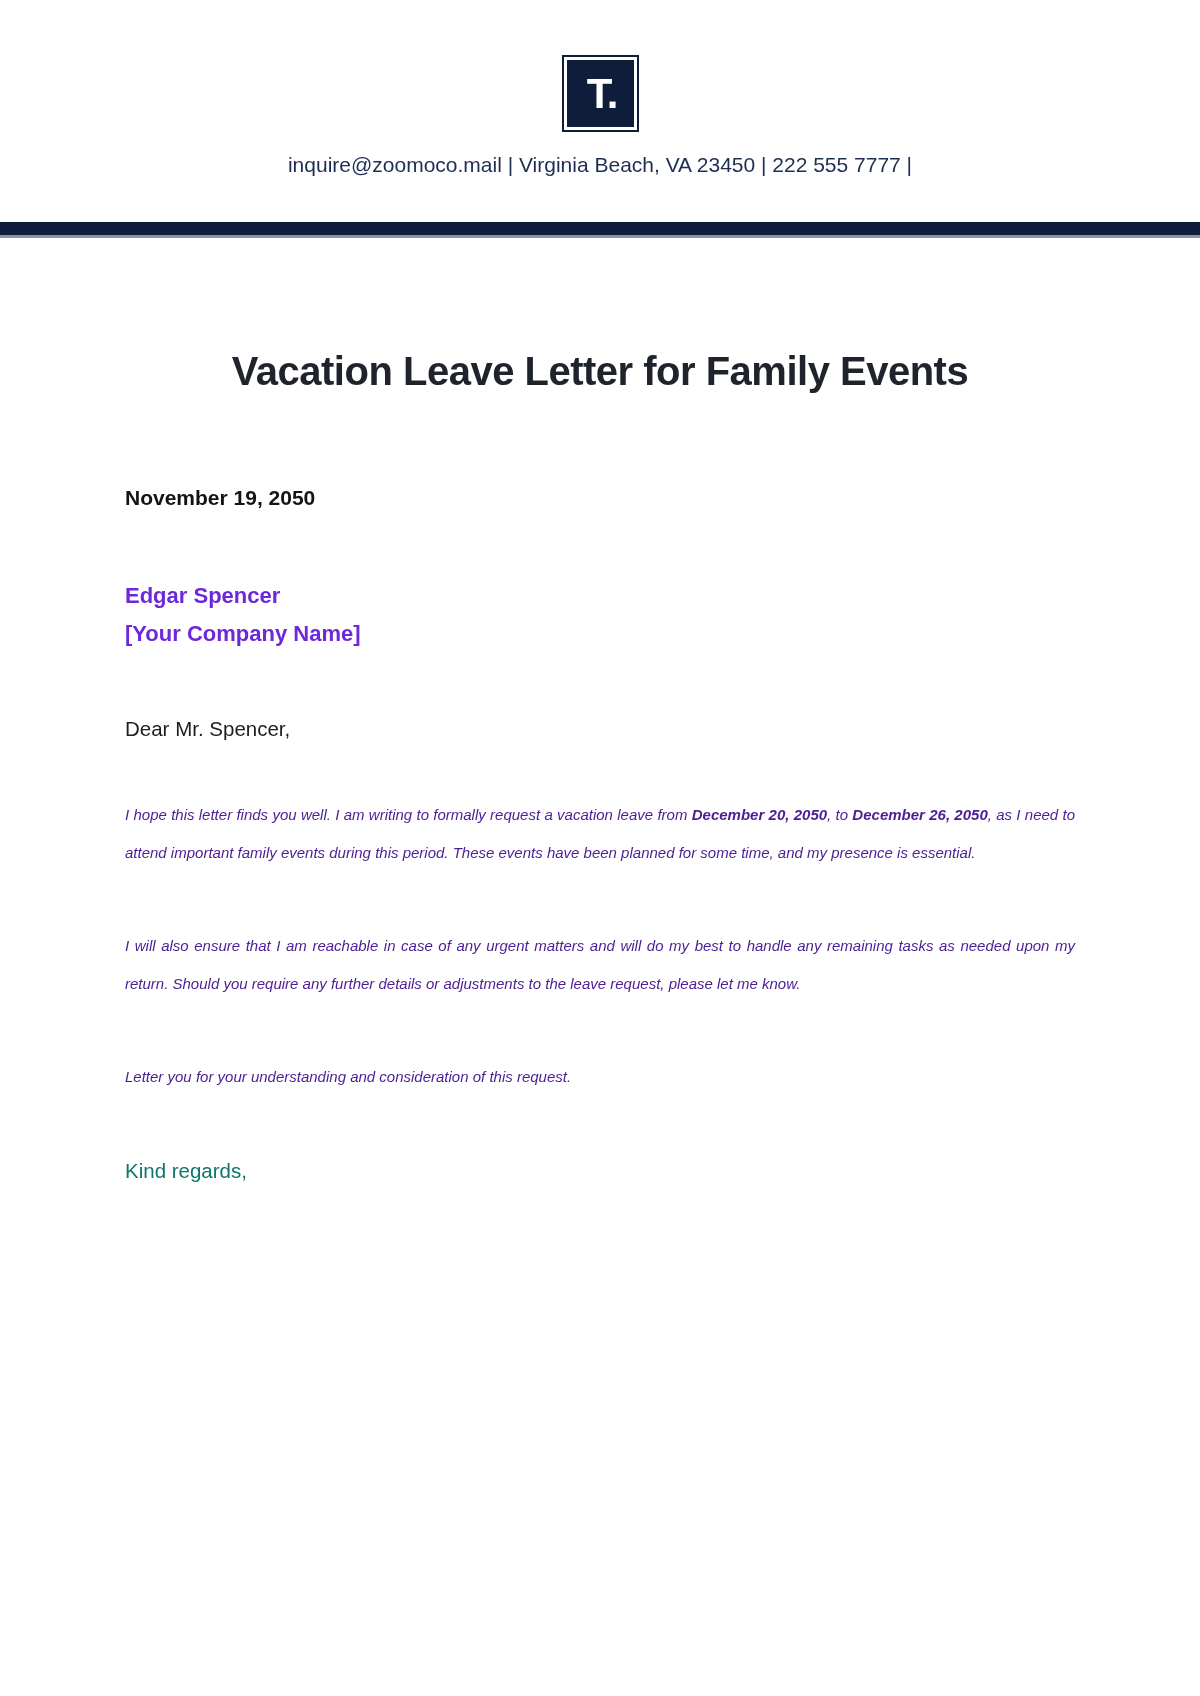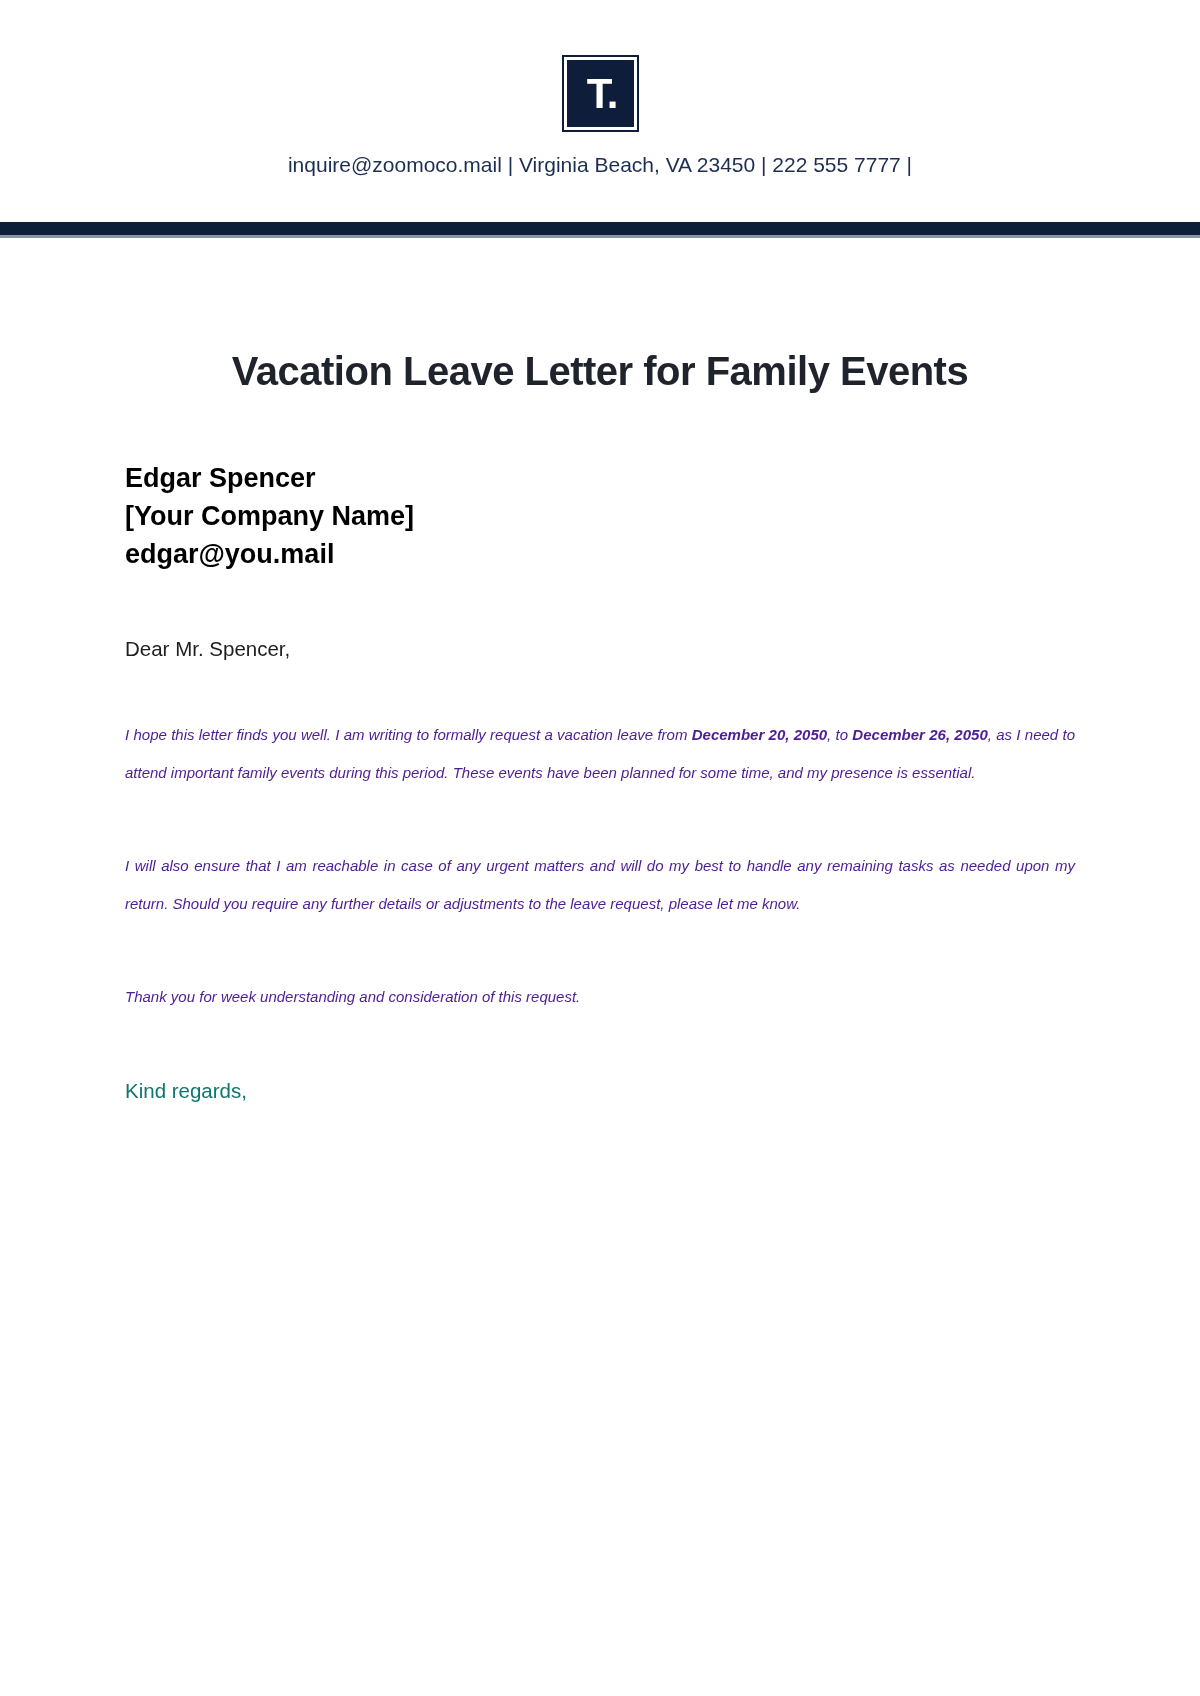--- a/index.html
+++ b/index.html
@@ -73,24 +73,24 @@
     margin-top: 88px;
     font-size: 21px;
     line-height: 30px;
     font-weight: 700;
     color: #141414;
   }
   .recipient-block {
     margin-top: 64px;
   }
   .recipient-block div {
-    font-size: 27px;
+    font-size: 22px;
     line-height: 38px;
     font-weight: 700;
-    color: #000000;
+    color: #6d28d9;
   }
   .greeting {
     margin-top: 57px;
     font-size: 20.5px;
     line-height: 38px;
   }
   .greeting .bold { font-weight: 400; }
   .paragraphs {
     margin-top: 48px;
   }
@@ -122,31 +122,31 @@
     <div class="contact">
       <div>inquire@zoomoco.mail | Virginia Beach, VA 23450 | 222 555 7777 |</div>
     </div>
   </div>
 
   <div class="divider-bar"></div>
 
   <div class="letter">
     <div class="letter-title">Vacation Leave Letter for Family Events</div>
 
+    <div class="date-line">November 19, 2050</div>
 
     <div class="recipient-block" id="recipient-block">
         <div>Edgar Spencer</div>
         <div>[Your Company Name]</div>
-        <div>edgar@you.mail</div>
       </div>
 
     <div class="greeting"><span>Dear </span><span class="bold">Mr. Spencer</span><span>,</span></div>
 
     <div class="paragraphs" id="paragraphs">
         <p><span>I hope this letter finds you well. I am writing to formally request a vacation leave from </span><span class="b">December 20, 2050</span><span>, to </span><span class="b">December 26, 2050</span><span>, as I need to attend important family events during this period. These events have been planned for some time, and my presence is essential.</span></p>
         <p><span>I will also ensure that I am reachable in case of any urgent matters and will do my best to handle any remaining tasks as needed upon my return. Should you require any further details or adjustments to the leave request, please let me know.</span></p>
-        <p><span>Thank you for week understanding and consideration of this request.</span></p>
+        <p><span>Letter you for your understanding and consideration of this request.</span></p>
       </div>
 
     <div class="closing">Kind regards,</div>
   </div>
 
 </div>
 
 </body></html>

